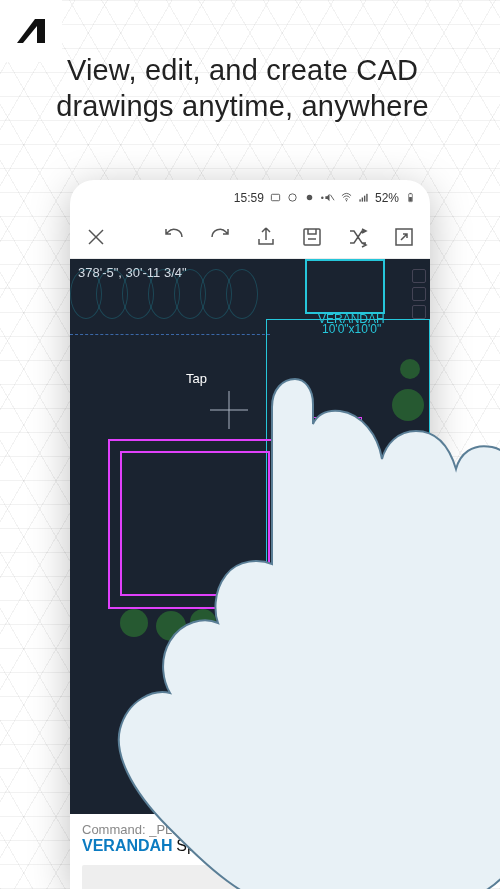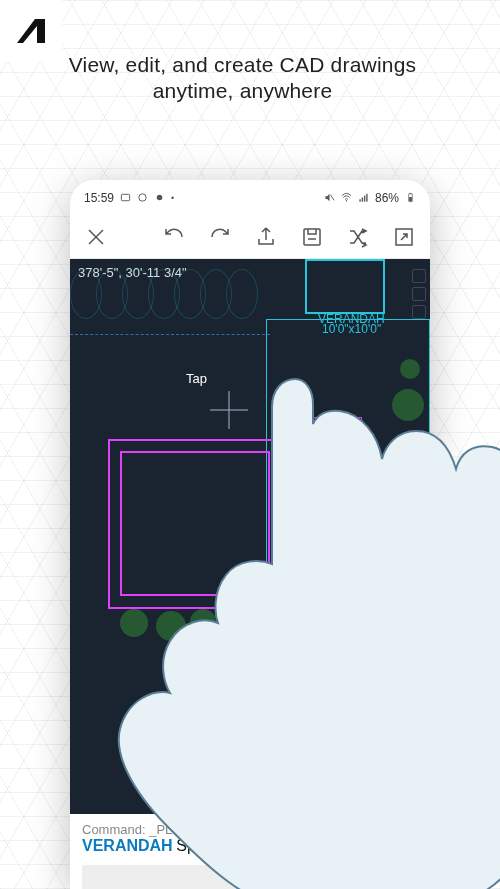--- a/index.html
+++ b/index.html
@@ -17,32 +17,32 @@
     z-index: 0;
   }
 
   .logo-sq {
     position: absolute; left: 0; top: 0; width: 62px; height: 62px; background: #fff;
     display: flex; align-items: center; justify-content: center; z-index: 3;
   }
 
   .headline {
     position: absolute; top: 52px; left: 0; right: 15px; padding: 0 40px;
-    text-align: center; color: #222; font-size: 21px; line-height: 1.25;
+    text-align: center; color: #222; font-size: 29px; line-height: 1.25;
     z-index: 2; letter-spacing: .2px;
   }
 
   .device {
     position: absolute; left: 70px; top: 180px; width: 360px; height: 709px;
     background: #fff; border-radius: 24px 24px 0 0; overflow: hidden; z-index: 2;
     box-shadow: 0 8px 40px rgba(0,0,0,.25);
   }
 
   .statusbar {
-    display: flex; align-items: center; justify-content: space-between;
+    display: flex; align-items: center; justify-content: flex-end;
     height: 35px; padding: 0 14px; font-size: 12px; color: #333;
   }
   .statusbar .left, .statusbar .right { display: flex; align-items: center; gap: 6px; }
   .sb-ico { width: 11px; height: 11px; }
 
   .toolbar {
     height: 44px; display: flex; align-items: center; gap: 18px;
     padding: 0 12px; border-bottom: 1px solid rgba(0,0,0,.08);
   }
   .toolbar .spacer { flex: 1; }
@@ -118,21 +118,21 @@
       <svg class="sb-ico" viewBox="0 0 24 24">
           <path d="M2 8 Q12 -2 22 8 M5 12 Q12 5 19 12 M9 16 Q12 13 15 16" fill="none" stroke="#555" stroke-width="2"></path>
           <circle cx="12" cy="19" r="1.5" fill="#555"></circle>
         </svg>
       <svg class="sb-ico" viewBox="0 0 24 24">
           <rect x="3" y="16" width="3" height="5" fill="#555"></rect>
           <rect x="8" y="12" width="3" height="9" fill="#555"></rect>
           <rect x="13" y="8" width="3" height="13" fill="#555"></rect>
           <rect x="18" y="4" width="3" height="17" fill="#555"></rect>
         </svg>
-      <span>86%</span>
+      <span>52%</span>
       <svg class="sb-ico" viewBox="0 0 24 24">
           <rect x="8" y="4" width="8" height="17" rx="1" fill="none" stroke="#555" stroke-width="1.5"></rect>
           <rect x="10" y="2" width="4" height="2" fill="#555"></rect>
           <rect x="9" y="11" width="6" height="9" fill="#555"></rect>
         </svg>
     </div>
   </div>
 
   <div class="toolbar">
     <div class="tb-btn">

